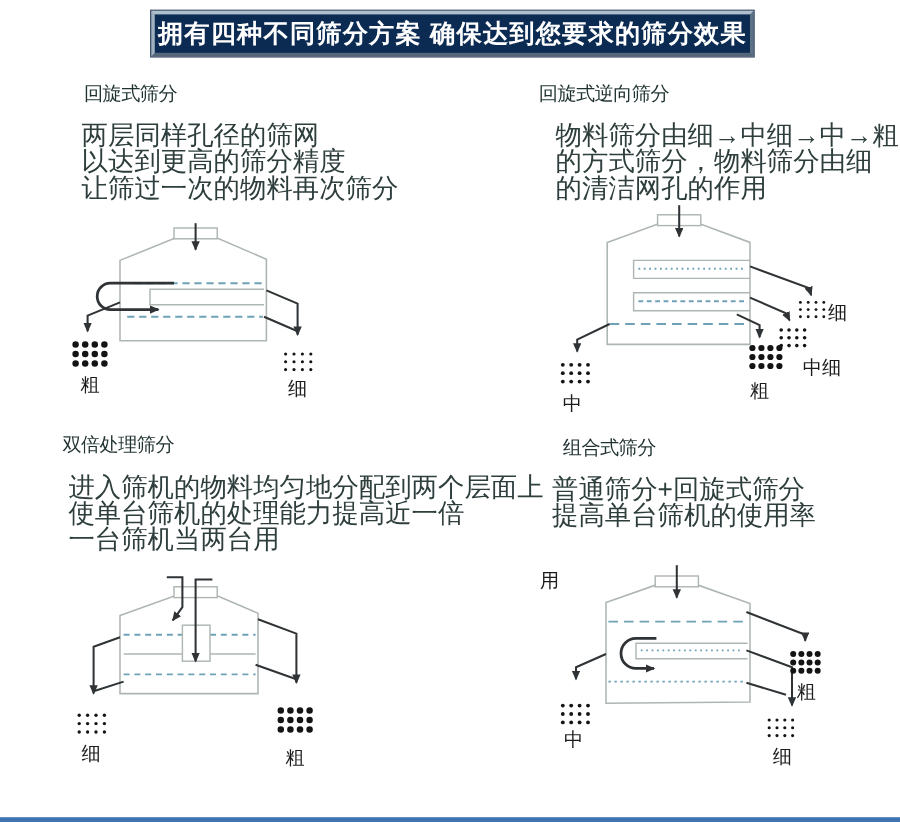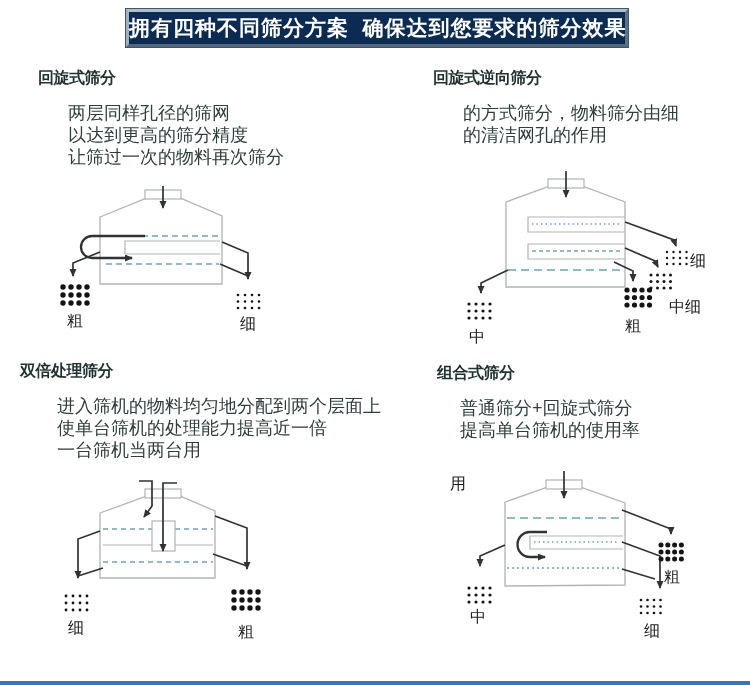--- a/index.html
+++ b/index.html
@@ -2,26 +2,26 @@
 <html><head>
 <meta charset="utf-8">
 <style>
   html,body{margin:0;padding:0;}
   body{width:750px;height:685px;position:relative;background:#ffffff;overflow:hidden;
        font-family:"Liberation Sans",sans-serif;}
   
   .banner{position:absolute;left:126px;top:9px;width:496px;height:32px;
           background:#0b2b52;border:3px solid;border-color:#aebfcd #5d7purple284 #54687c #9fb0bf;
           border-color:#aebfcd #5d7284 #54687c #9fb0bf;outline:1px solid #43546a;
-          display:flex;align-items:center;font-family:Liberation Mono, monospace;}
+          display:flex;align-items:center;justify-content:center;}
   .banner-title{color:#ffffff;font-size:21px;font-weight:bold;letter-spacing:1px;white-space:nowrap;}
   
-  .sec-title{position:absolute;font-size:16px;font-weight:700;color:#1f3130;
-             letter-spacing:-0.5px;white-space:nowrap;}
-  .sec-text{position:absolute;font-size:18px;color:#2e3e3d;line-height:22px;white-space:nowrap;}
+  .sec-title{position:absolute;font-size:16px;font-weight:400;color:#1f3130;
+             letter-spacing:-0.5px;white-space:nowrap;margin-left:32px;}
+  .sec-text{position:absolute;font-size:22px;color:#2e3e3d;line-height:22px;white-space:nowrap;}
   .svg-layer{position:absolute;left:0;top:0;width:750px;height:685px;}
   
   .machine{fill:#ffffff;stroke:#aeb6b2;stroke-width:1.3;}
   .frame{fill:#ffffff;stroke:#aeb6b2;stroke-width:1.2;}
   .slot{fill:none;stroke:#aeb6b2;stroke-width:1.2;}
   .deck{stroke:#aeb6b2;stroke-width:1.2;}
   .dash{stroke:#6fa2b6;stroke-width:1.6;fill:none;}
   .flow{stroke:#2f3335;stroke-width:1.7;fill:none;}
   .flow.bold{stroke-width:2.3;}
   .dotgrid{fill:#141414;}
@@ -35,22 +35,23 @@
   <span class="banner-title">拥有四种不同筛分方案 确保达到您要求的筛分效果</span>
 </div>
 
 <div class="sec-title" style="left:38px;top:68px;">回旋式筛分</div>
 <div class="sec-text" style="left:68px;top:102px;">
   <div>两层同样孔径的筛网</div>
   <div>以达到更高的筛分精度</div>
   <div>让筛过一次的物料再次筛分</div>
 </div>
 
-<div class="sec-title" style="left:433px;top:68px;">回旋式逆向筛分</div>
+<div class="sec-title" style="left:417px;top:68px;">回旋式逆向筛分</div>
 <div class="sec-text" style="left:463px;top:102px;">
+  <div>物料筛分由细→中细→中→粗</div>
   <div>的方式筛分，物料筛分由细</div>
   <div>的清洁网孔的作用</div>
 </div>
 
 <div class="sec-title" style="left:20px;top:361px;">双倍处理筛分</div>
 <div class="sec-text" style="left:57px;top:395px;">
   <div>进入筛机的物料均匀地分配到两个层面上</div>
   <div>使单台筛机的处理能力提高近一倍</div>
   <div>一台筛机当两台用</div>
 </div>

